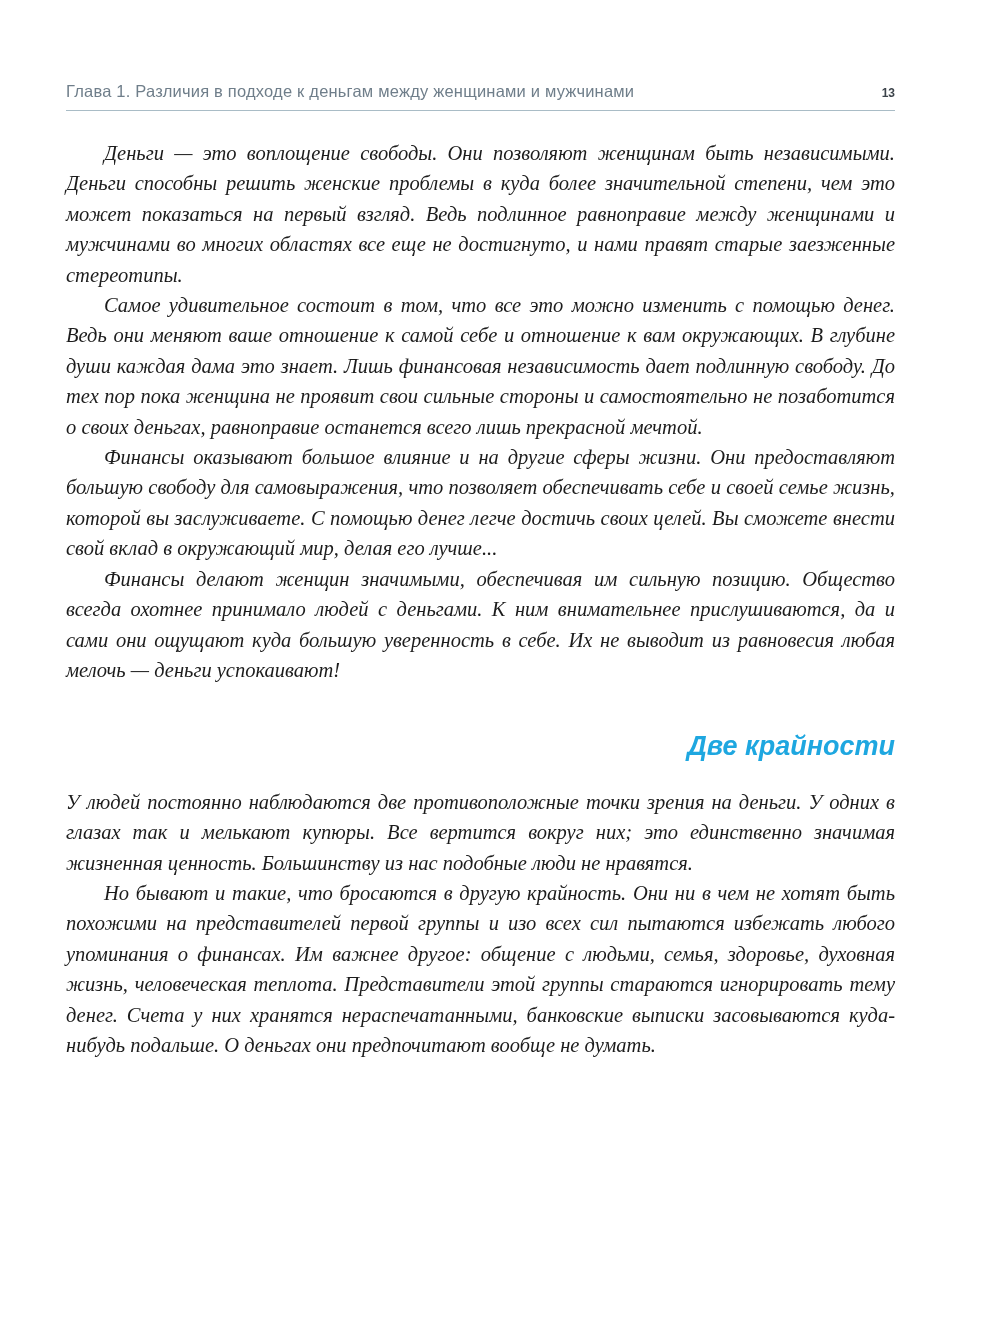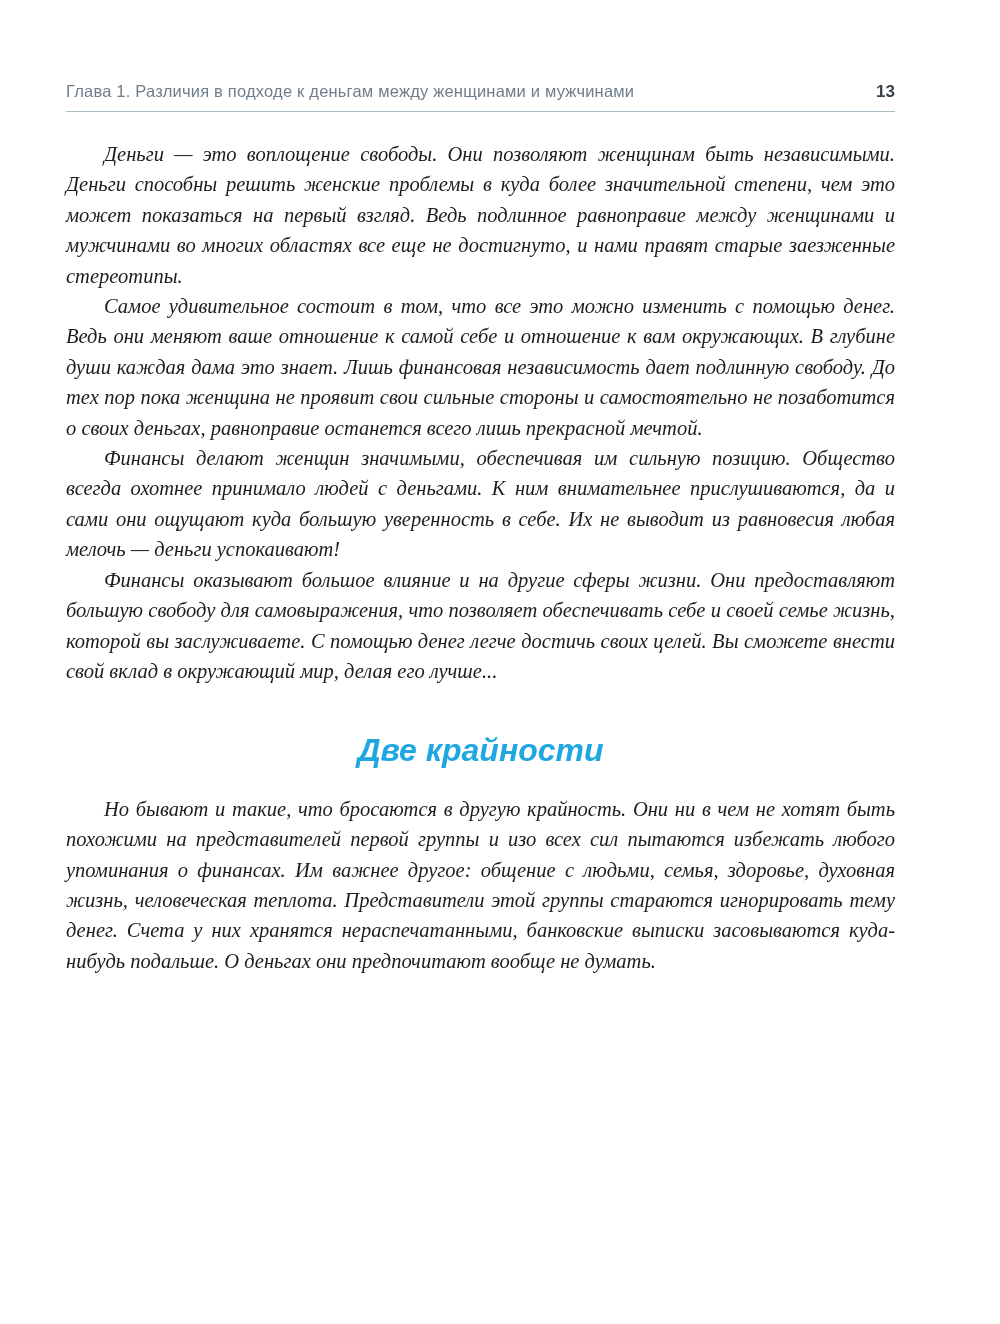--- a/index.html
+++ b/index.html
@@ -26,21 +26,21 @@
     font-size: 16.5px;
     padding-bottom: 9px;
     border-bottom: 1px solid #a9bcc6;
   }
   .page-header .chapter {
     letter-spacing: 0.2px;
   }
   .page-header .pagenum {
     font-weight: 700;
     color: #3c434a;
-    font-size: 17px;
+    font-size: 12px;
   }
   .page-body {
     margin-top: 27px;
     font-family: "Liberation Serif", serif;
     font-size: 20.5px;
     line-height: 30.4px;
     color: #1c1c1c;
     text-align: justify;
     hyphens: auto;
     font-style: italic;
@@ -51,48 +51,49 @@
   }
   .page-body p.indent {
     text-indent: 38px;
   }
   .page-body p.no-indent {
     text-indent: 0;
   }
   h2.section-heading {
     font-family: "Liberation Sans", sans-serif;
     font-weight: 700;
-    font-size: 32px;
+    font-size: 27px;
     color: #1ea7e0;
     margin: 45px 0 24px 0;
-    text-align: center;
+    text-align: right;
     text-indent: 0;
     line-height: 1.2;
   }
 </style>
 </head>
 <body>
 
 <div class="page">
 
   <header class="page-header">
     <span class="chapter">Глава 1. Различия в подходе к деньгам между женщинами и мужчинами</span>
     <span class="pagenum">13</span>
   </header>
 
   <main class="page-body">
 
     <p class="indent">Деньги — это воплощение свободы. Они позволяют женщинам быть независимыми. Деньги способны решить женские проблемы в куда более значительной степени, чем это может показаться на первый взгляд. Ведь подлинное равноправие между женщинами и мужчинами во многих областях все еще не достигнуто, и нами правят старые заезженные стереотипы.</p>
 
     <p class="indent">Самое удивительное состоит в том, что все это можно изменить с помощью денег. Ведь они меняют ваше отношение к самой себе и отношение к вам окружающих. В глубине души каждая дама это знает. Лишь финансовая независимость дает подлинную свободу. До тех пор пока женщина не проявит свои сильные стороны и самостоятельно не позаботится о своих деньгах, равноправие останется всего лишь прекрасной мечтой.</p>
 
+    <p class="indent">Финансы оказывают большое влияние и на другие сферы жизни. Они предоставляют большую свободу для самовыражения, что позволяет обеспечивать себе и своей семье жизнь, которой вы заслуживаете. С помощью денег легче достичь своих целей. Вы сможете внести свой вклад в окружающий мир, делая его лучше...</p>
+
     <p class="indent">Финансы делают женщин значимыми, обеспечивая им сильную позицию. Общество всегда охотнее принимало людей с деньгами. К ним внимательнее прислушиваются, да и сами они ощущают куда большую уверенность в себе. Их не выводит из равновесия любая мелочь — деньги успокаивают!</p>
-
-    <p class="indent">Финансы оказывают большое влияние и на другие сферы жизни. Они предоставляют большую свободу для самовыражения, что позволяет обеспечивать себе и своей семье жизнь, которой вы заслуживаете. С помощью денег легче достичь своих целей. Вы сможете внести свой вклад в окружающий мир, делая его лучше...</p>
 
     <h2 class="section-heading">Две крайности</h2>
 
+    <p class="no-indent">У людей постоянно наблюдаются две противоположные точки зрения на деньги. У одних в глазах так и мелькают купюры. Все вертится вокруг них; это единственно значимая жизненная ценность. Большинству из нас подобные люди не нравятся.</p>
 
     <p class="indent">Но бывают и такие, что бросаются в другую крайность. Они ни в чем не хотят быть похожими на представителей первой группы и изо всех сил пытаются избежать любого упоминания о финансах. Им важнее другое: общение с людьми, семья, здоровье, духовная жизнь, человеческая теплота. Представители этой группы стараются игнорировать тему денег. Счета у них хранятся нераспечатанными, банковские выписки засовываются куда-нибудь подальше. О деньгах они предпочитают вообще не думать.</p>
 
   </main>
 
 </div>
 
 </body></html>

